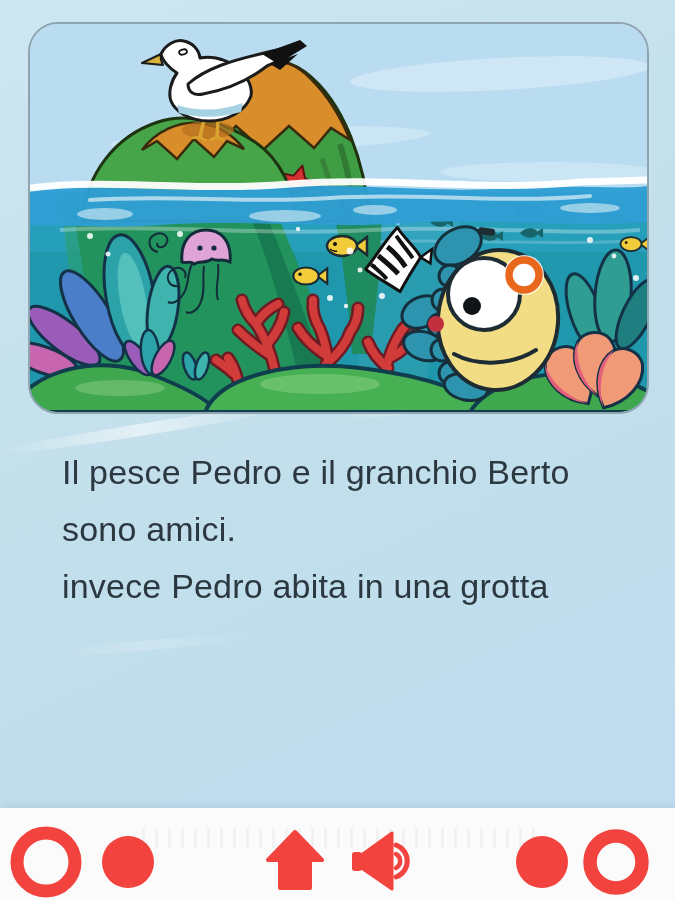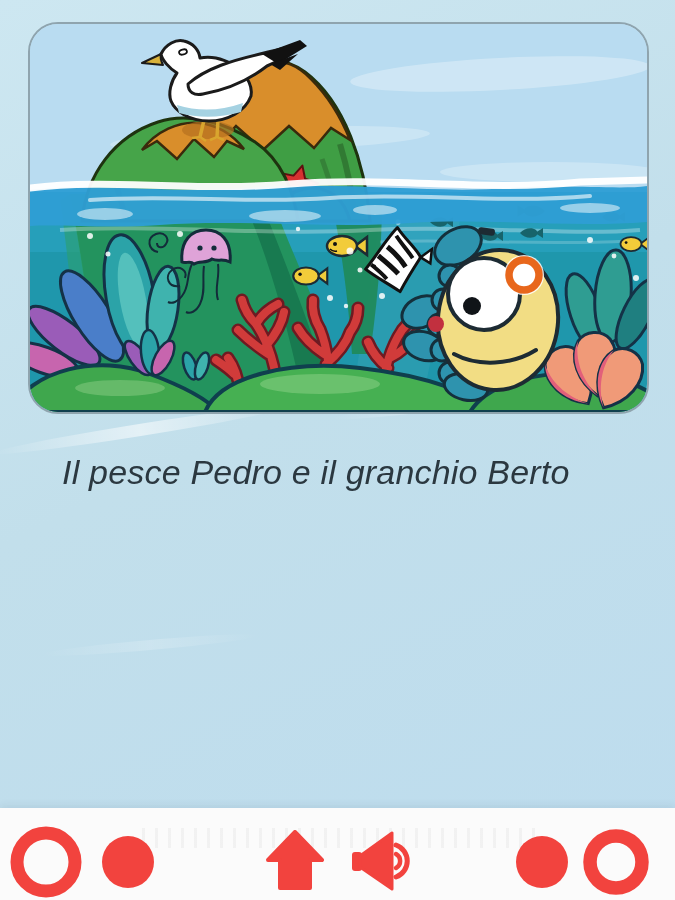--- a/index.html
+++ b/index.html
@@ -3,21 +3,21 @@
 <meta charset="utf-8">
 <style>
   html,body{margin:0;padding:0;}
   body{
     width:675px;height:900px;overflow:hidden;
     font-family:"Liberation Sans", sans-serif;
     background:var(--page-bg,#c2dfeb);
     position:relative;
   }
   .screen{position:absolute;inset:0;width:675px;height:900px;
-    background:linear-gradient(155deg,#cde7f1 0%,#c2dfeb 45%,#bddcee 100%);font-style:italic;}
+    background:linear-gradient(155deg,#cde7f1 0%,#c2dfeb 45%,#bddcee 100%);}
   
   .streak{position:absolute;background:linear-gradient(90deg,rgba(255,255,255,0) 0%,rgba(255,255,255,.55) 50%,rgba(255,255,255,0) 100%);border-radius:50%;pointer-events:none;}
   .s1{left:-10px;top:424px;width:300px;height:12px;transform:rotate(-9deg);}
   .s2{left:330px;top:398px;width:260px;height:10px;transform:rotate(-7deg);opacity:.7;}
   .s3{left:40px;top:640px;width:220px;height:10px;transform:rotate(-5deg);opacity:.35;}
 
   .story-card{
     position:absolute;left:28px;top:22px;width:617px;height:388px;
     border-radius:30px;border:2px solid #8fa4ae;box-sizing:content-box;
     overflow:hidden;background:#bfe0f2;
@@ -279,20 +279,22 @@
         <ellipse cx="75" cy="190" rx="28" ry="6" fill="#ffffff" opacity=".5"></ellipse>
         <ellipse cx="255" cy="192" rx="36" ry="6" fill="#ffffff" opacity=".5"></ellipse>
         <ellipse cx="345" cy="186" rx="22" ry="5" fill="#ffffff" opacity=".5"></ellipse>
         <ellipse cx="560" cy="184" rx="30" ry="5" fill="#ffffff" opacity=".5"></ellipse>
       </g>
     </svg>
   </div>
 
   <div class="story-text">
     <div>Il pesce Pedro e il granchio Berto</div>
+    <div>sono amici.</div>
+    <div>invece Pedro abita in una grotta</div>
   </div>
 
   <div class="bottom-bar">
     <div class="ticks"></div>
 
     <a class="ctl" style="left:8px;top:824px;position:absolute;top:16px;left:8px;" title="page-back-outline">
       <svg width="76" height="76" viewBox="0 0 76 76">
         <circle cx="38" cy="38" r="29" fill="none" stroke="#f2433e" stroke-width="13"></circle>
       </svg>
     </a>

